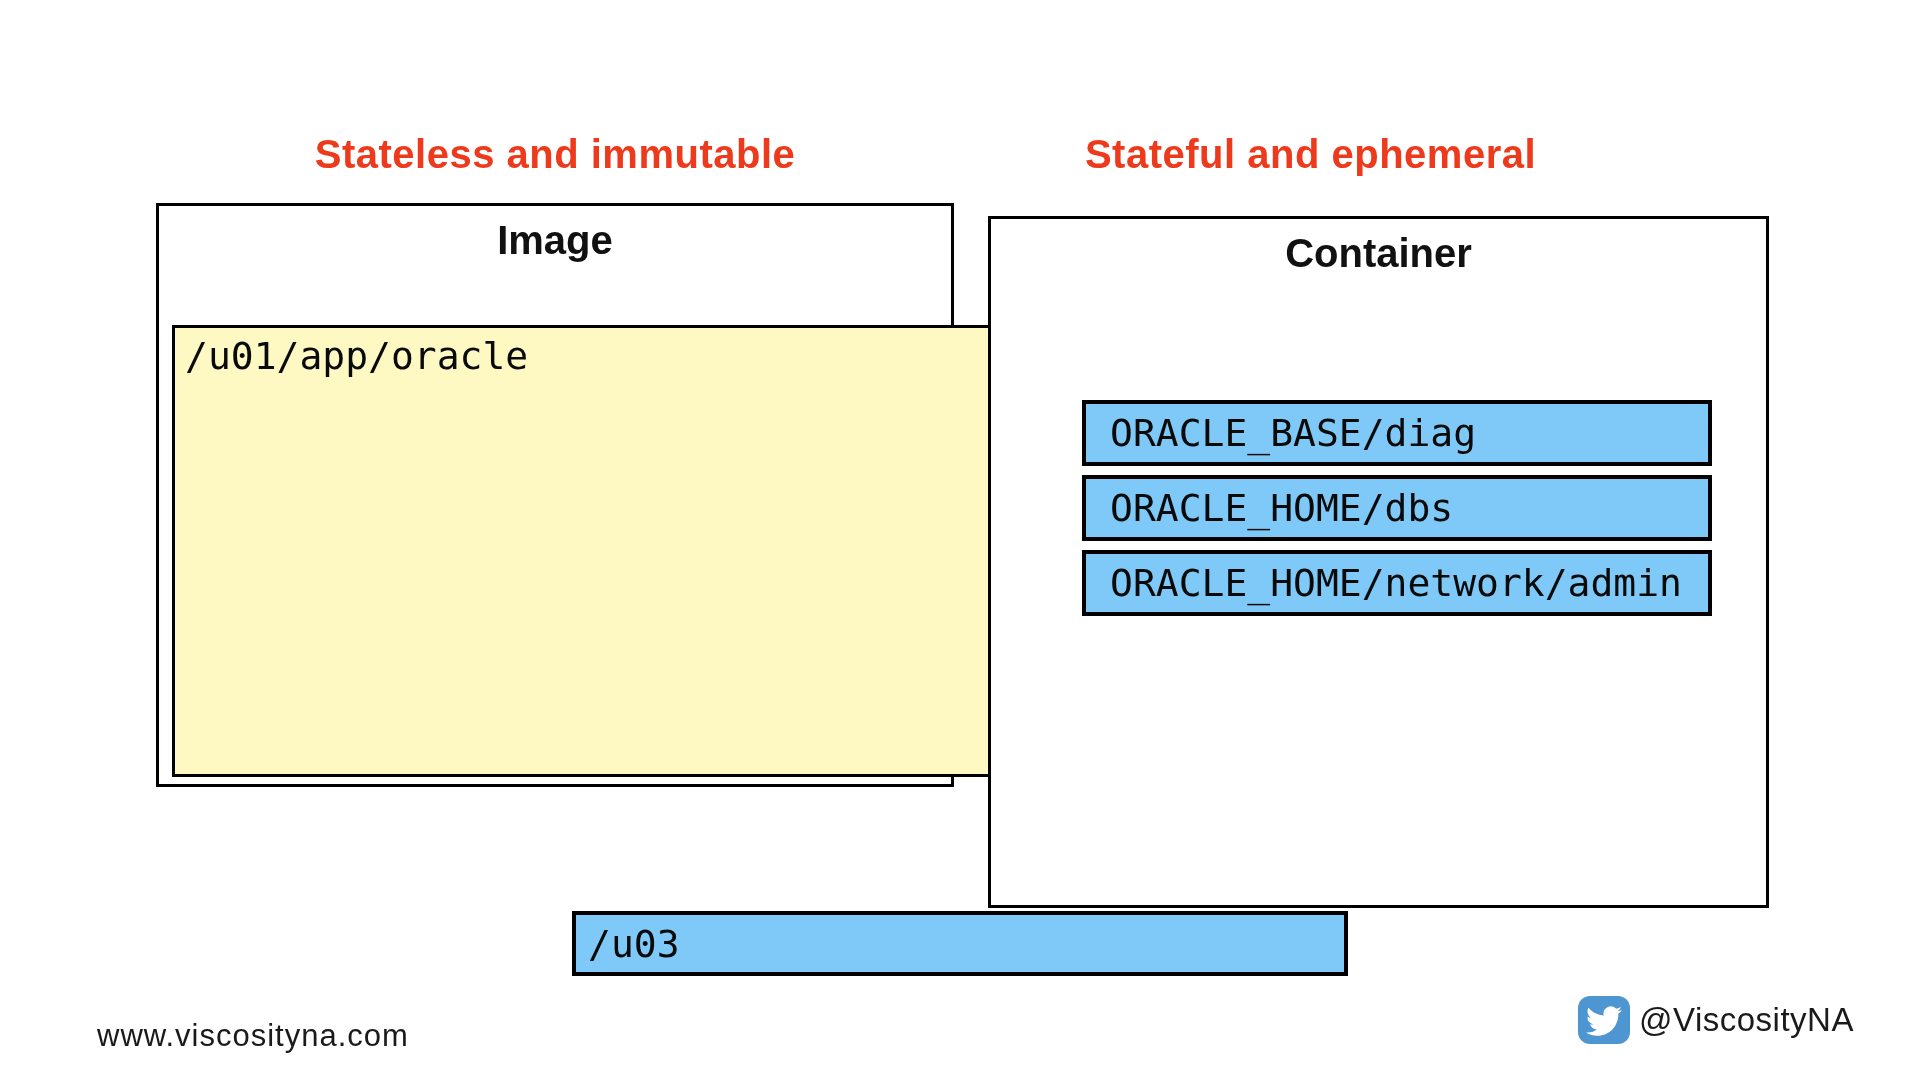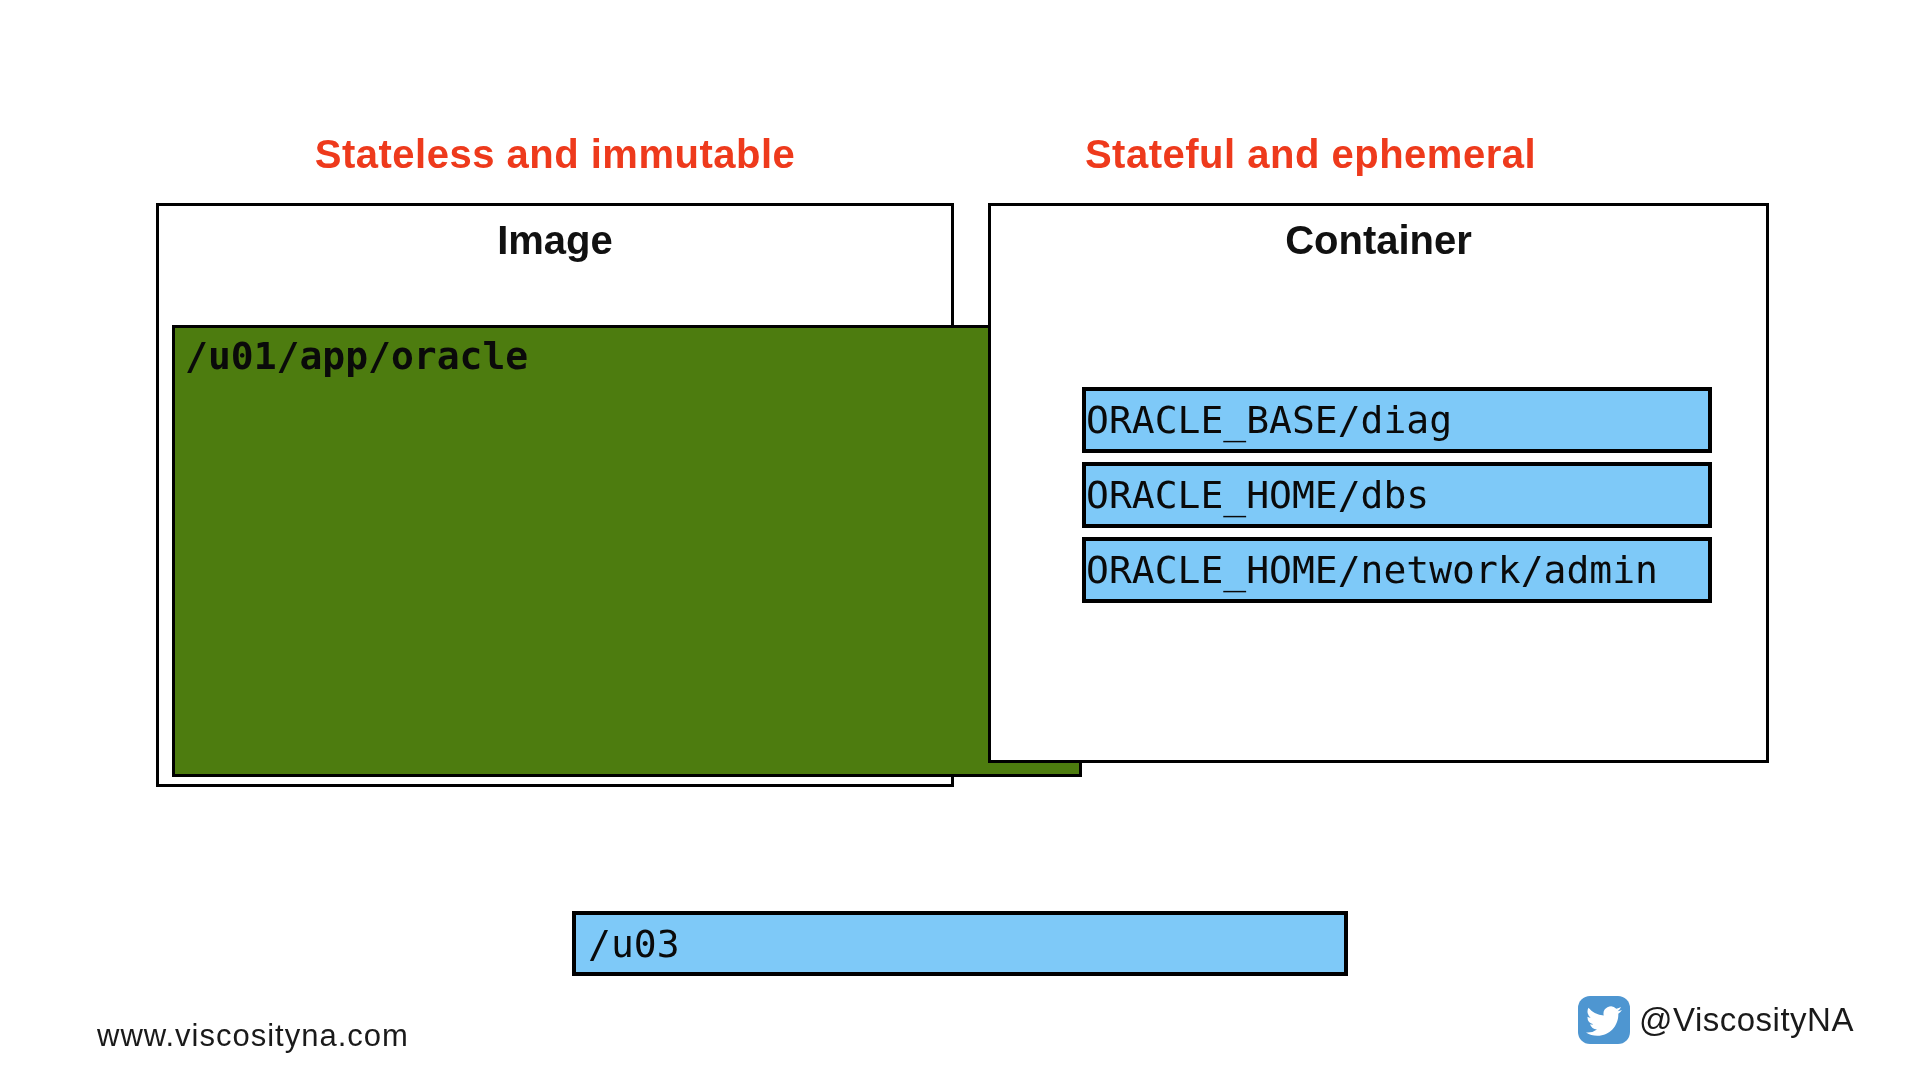--- a/index.html
+++ b/index.html
@@ -28,21 +28,21 @@
   .heading-left  { left: 156px; top: 132px; width: 798px; }
   .heading-right { left: 920px; top: 132px; width: 781px; }
 
   .outer-box {
     position: absolute;
     background: #ffffff;
     border: 3px solid #000000;
     box-sizing: border-box;
   }
   .left-box  { left: 156px; top: 203px; width: 798px; height: 584px; }
-  .right-box { left: 988px; top: 203px; width: 781px; height: 560px; }
+  .right-box { left: 988px; top: 216px; width: 781px; height: 692px; }
 
   .box-label {
     margin-top: 12px;
     text-align: center;
     font-size: 40px;
     font-weight: 700;
     color: #111111;
   }
 
   .mono {
@@ -51,34 +51,33 @@
     color: #0a0a0a;
     white-space: nowrap;
   }
 
   .gray-box {
     position: absolute;
     left: 13px;
     top: 119px;
     width: 910px;
     height: 452px;
-    background: #4d7c0f;
+    background: #fef9c3;
     border: 3px solid #000000;
     box-sizing: border-box;
     padding: 6px 0 0 10px;
-    font-weight: bold;
   }
 
   .blue-box {
     background: #7EC9F8;
     border: 4px solid #000000;
     box-sizing: border-box;
     display: flex;
     align-items: center;
-    padding-left: 0;
+    padding-left: 24px;
   }
   .container-item {
     position: absolute;
     left: 91px;
     width: 630px;
     height: 66px;
   }
   .item-0 { top: 181px; }
   .item-1 { top: 256px; }
   .item-2 { top: 331px; }

